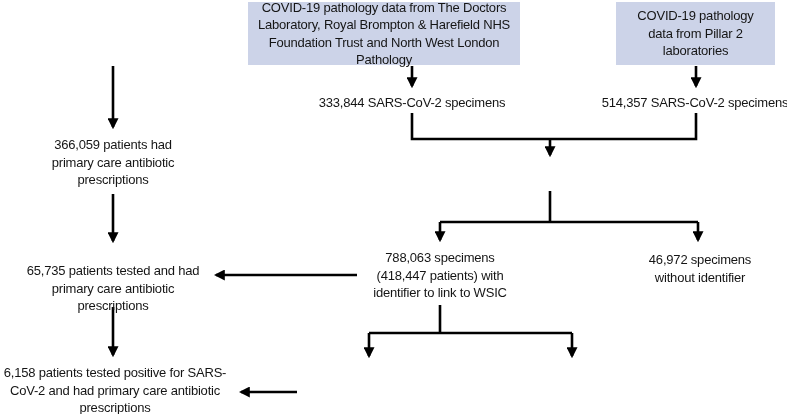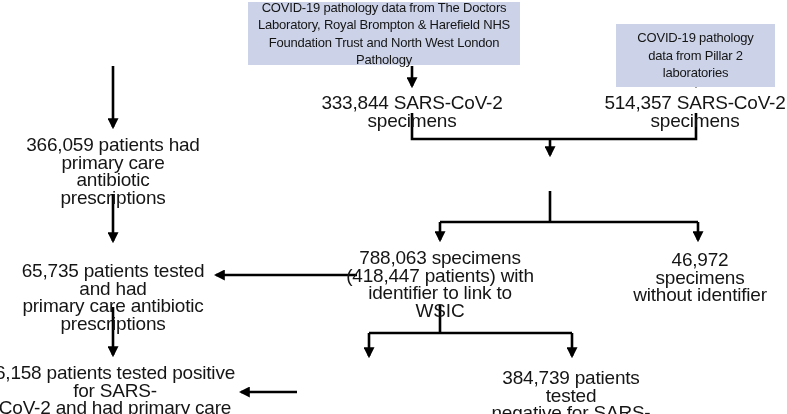--- a/index.html
+++ b/index.html
@@ -23,21 +23,21 @@
     display:flex;align-items:center;justify-content:center;
     text-align:center;
     font-size:13px;line-height:17.5px;letter-spacing:-0.2px;
     white-space:pre-line;
     box-sizing:border-box;
     padding:2px 4px;
   }
   .node{
     position:absolute;
     text-align:center;
-    font-size:19px;line-height:17.5px;letter-spacing:-0.2px;
+    font-size:13px;line-height:17.5px;letter-spacing:-0.2px;
     white-space:pre-line;
   }
   #connectors{position:absolute;left:0;top:0;}
   .connector{stroke:var(--line);stroke-width:2.6;fill:none;}
   .arrowhead{fill:var(--line);}
 </style>
 </head>
 <body>
 
 <div id="flowchart">
@@ -70,21 +70,21 @@
     <path class="connector" d="M572 333 V356" marker-end="url(#ah)"></path>
 
     <path class="connector" d="M297 392 H241" marker-end="url(#ah)"></path>
   </svg>
 
 
   <div class="fbox" style="left:248px;top:2px;width:272px;height:63px;">COVID-19 pathology data from The Doctors
 Laboratory, Royal Brompton &amp; Harefield NHS
 Foundation Trust and North West London Pathology</div>
 
-  <div class="fbox" style="left:616px;top:2px;width:159px;height:63px;margin-top:22px;">COVID-19 pathology
+  <div class="fbox" style="left:616px;top:2px;width:159px;height:63px;">COVID-19 pathology
 data from Pillar 2
 laboratories</div>
 
   <div class="node" style="left:23px;top:136px;width:180px;">366,059 patients had
 primary care antibiotic
 prescriptions</div>
 
   <div class="node" style="left:302px;top:94px;width:220px;">333,844 SARS-CoV-2 specimens</div>
 
   <div class="node" style="left:585px;top:94px;width:220px;">514,357 SARS-CoV-2 specimens</div>
@@ -99,16 +99,14 @@
 identifier to link to WSIC</div>
 
   <div class="node" style="left:625px;top:251px;width:150px;">46,972 specimens
 without identifier</div>
 
   <div class="node" style="left:-10px;top:364px;width:250px;">6,158 patients tested positive for SARS-
 CoV-2 and had primary care antibiotic
 prescriptions</div>
 
 
-  <div class="node" style="left:481px;top:369px;width:180px;">384,739 patients tested
-negative for SARS-CoV-2</div>
 
 </div>
 
 </body></html>

